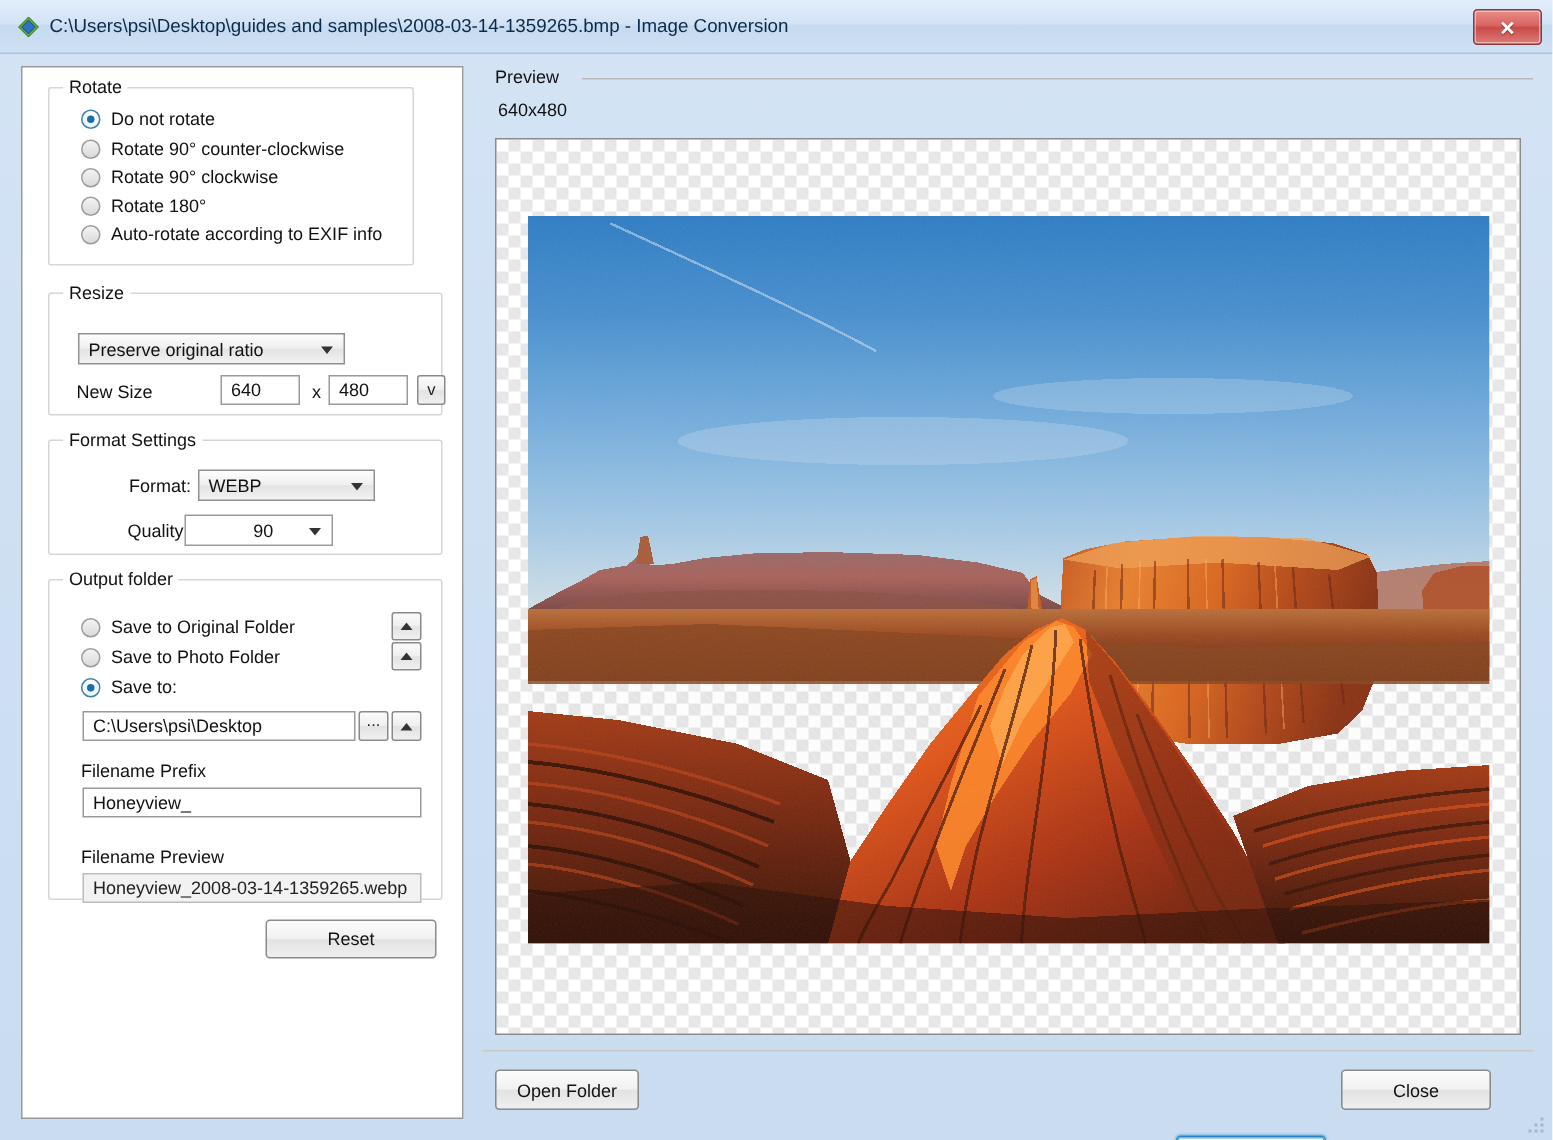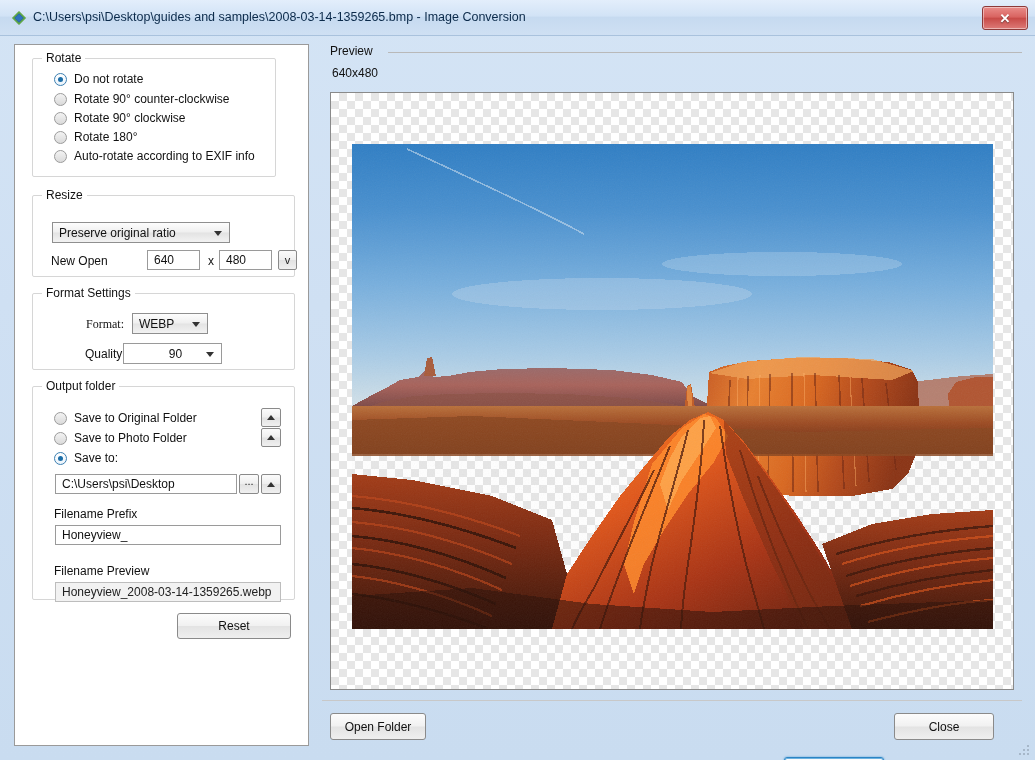--- a/index.html
+++ b/index.html
@@ -266,42 +266,42 @@
     </div>
 
     <div class="group" style="left:17px; top:150px; width:263px; height:82px;">
       <div class="group-title">Resize</div>
 
       <div class="combo gray" style="left:19px; top:26px; width:178px; height:21px;">
         <span>Preserve original ratio</span>
         <span class="arrow"></span>
       </div>
 
-      <div class="label" style="left:18px; top:58px;">New Open</div>
+      <div class="label" style="left:18px; top:58px;">New Size</div>
 
       <div class="textbox" style="left:114px; top:54px; width:53px; height:20px;">
         <span>640</span>
       </div>
 
       <div class="label" style="left:175px; top:58px;">x</div>
 
       <div class="textbox" style="left:186px; top:54px; width:53px; height:20px;text-align:right;">
         <span>480</span>
       </div>
 
       <div class="sqbtn" style="left:245px; top:54px; width:19px; height:20px;">
         <span>v</span>
       </div>
     </div>
 
     <div class="group" style="left:17px; top:248px; width:263px; height:77px;">
       <div class="group-title">Format Settings</div>
 
-      <div class="label" style="left:53px; top:23px;font-family:Liberation Serif, serif;">Format:</div>
-      <div class="combo gray" style="left:99px; top:19px; width:76px; height:21px;">
+      <div class="label" style="left:53px; top:23px;">Format:</div>
+      <div class="combo gray" style="left:99px; top:19px; width:118px; height:21px;">
         <span>WEBP</span>
         <span class="arrow"></span>
       </div>
 
       <div class="label" style="left:52px; top:53px;">Quality:</div>
       <div class="combo" style="left:90px; top:49px; width:99px; height:21px;justify-content:center;">
         <span>90</span>
         <span class="arrow"></span>
       </div>
     </div>

